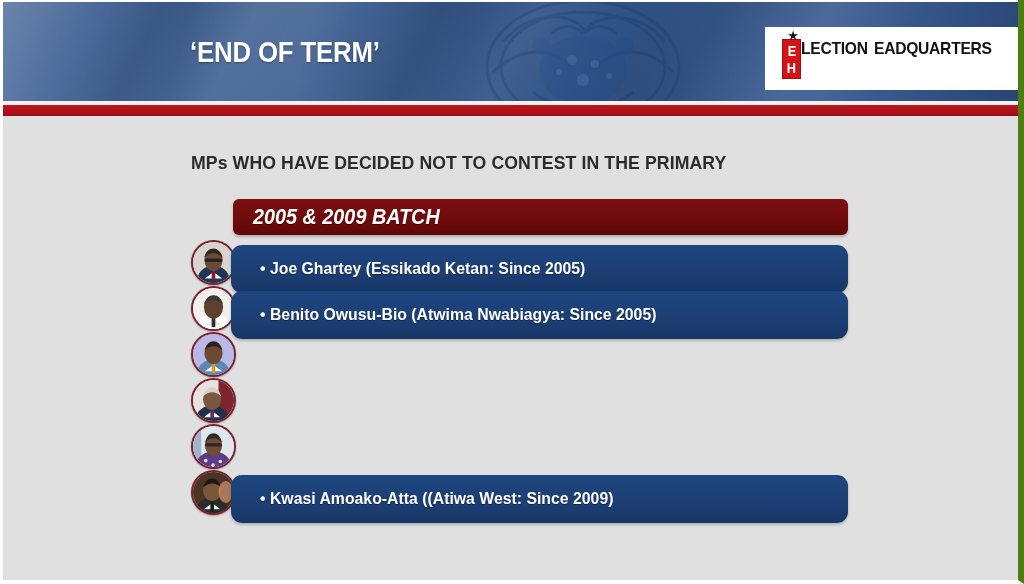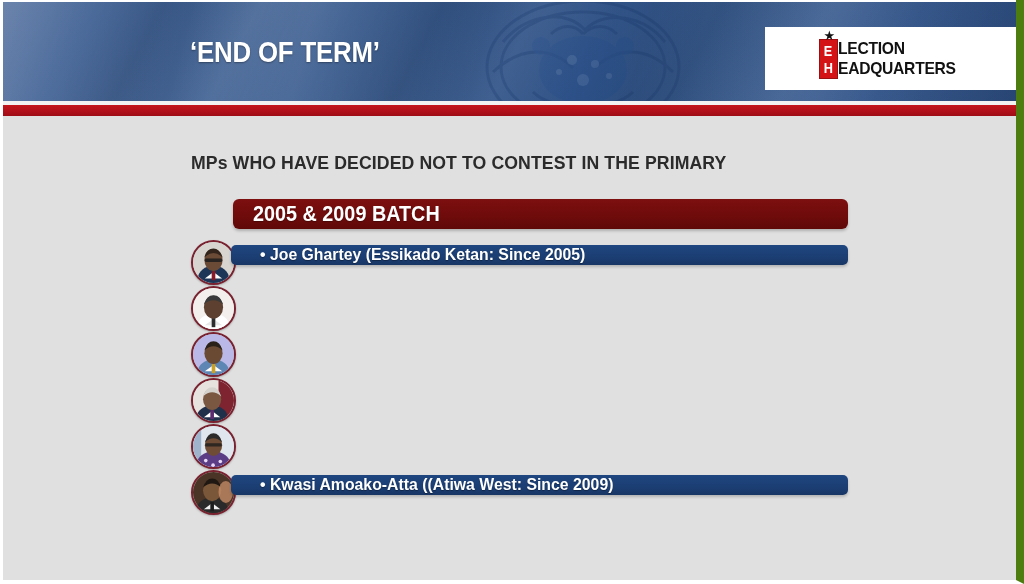--- a/index.html
+++ b/index.html
@@ -14,21 +14,21 @@
     font-family: "Liberation Sans", sans-serif;
   }
 
   #slide {
     position: relative;
     width: 1024px;
     height: 584px;
     background: #e0e0e0;
     box-sizing: border-box;
     border-left: 3px solid #ffffff;
-    border-right: 8px solid #4d7c0f;
+    border-right: 6px solid #4d7c0f;
     border-bottom: 4px solid #ffffff;
     overflow: hidden;
   }
 
   
   #header-banner {
     position: absolute;
     left: 0;
     top: 0;
     width: 1024px;
@@ -131,21 +131,21 @@
   #logo-star {
     position: absolute;
     left: 4px;
     top: -11px;
     color: #111111;
     font-size: 13px;
     line-height: 13px;
   }
   #logo-words {
     display: flex;
-    flex-direction: column;
+    flex-direction: row;
     justify-content: center;
     margin-left: 0px;
     height: 40px;
   }
   #logo-words span {
     color: #111111;
     font-size: 17px;
     font-weight: bold;
     line-height: 20px;
     letter-spacing: -0.3px;
@@ -202,26 +202,27 @@
     transform-origin: left center;
     letter-spacing: 0.1px;
     white-space: nowrap;
   }
 
   #batch-header {
     position: absolute;
     left: 230px;
     top: 83px;
     width: 615px;
-    height: 30px;
+    height: 36px;
     background: linear-gradient(180deg, #7d0f0f 0%, #6e0b0b 60%, #5f0808 100%);
     border-radius: 6px;
     box-shadow: 0 2px 3px rgba(0,0,0,0.22);
     display: flex;
     align-items: center;
+    font-style: italic;
   }
   #batch-header-label {
     color: #ffffff;
     font-size: 22px;
     font-weight: bold;
     margin-left: 20px;
     font-family: "Liberation Sans Narrow", "Liberation Sans", sans-serif;
     transform: scaleX(0.90);
     transform-origin: left center;
     white-space: nowrap;
@@ -250,23 +251,23 @@
     box-sizing: border-box;
     overflow: hidden;
     box-shadow: 0 1px 2px rgba(0,0,0,0.25);
     background: #cfcfcf;
   }
   .mp-avatar svg { display: block; width: 100%; height: 100%; }
   .mp-bar {
     position: absolute;
     left: 228px;
     width: 617px;
-    height: 20px;
+    height: 48px;
     background: linear-gradient(180deg, #1f4680 0%, #1b3e73 60%, #183665 100%);
-    border-radius: 5px;
+    border-radius: 11px;
     box-shadow: 0 2px 3px rgba(0,0,0,0.20);
     display: flex;
     align-items: center;
   }
   .mp-text {
     color: #ffffff;
     font-size: 17px;
     font-weight: bold;
     margin-left: 29px;
     font-family: "Liberation Sans Narrow", "Liberation Sans", sans-serif;
@@ -363,20 +364,23 @@
         <div class="mp-avatar">
           <svg viewBox="0 0 45 45" xmlns="http://www.w3.org/2000/svg" aria-hidden="true">
             <rect width="45" height="45" fill="#f2efec"></rect>
             <ellipse cx="22.5" cy="41" rx="17" ry="13" fill="#ffffff"></ellipse>
             <path d="M13 41 L22.5 34 L32 41 Z" fill="#e8e8e8"></path>
             <rect x="20.5" y="33" width="4" height="10" fill="#2d2d2d"></rect>
             <ellipse cx="22.5" cy="21" rx="10.5" ry="12.5" fill="#5d4030"></ellipse>
             <path d="M12 18 q10.5 -9 21 0 q-3 -10 -10.5 -10 q-7.5 0 -10.5 10 Z" fill="#3a3a3a"></path>
           </svg>
         </div>
+        <div class="mp-bar">
+          <span class="mp-text">• Benito Owusu-Bio (Atwima Nwabiagya: Since 2005)</span>
+        </div>
       </div>
 
       <div class="mp-row">
         <div class="mp-avatar">
           <svg viewBox="0 0 45 45" xmlns="http://www.w3.org/2000/svg" aria-hidden="true">
             <rect width="45" height="45" fill="#b9b8e6"></rect>
             <ellipse cx="22.5" cy="41" rx="17" ry="13" fill="#5e86b5"></ellipse>
             <path d="M13 41 L22.5 34 L32 41 Z" fill="#ffffff"></path>
             <rect x="20.5" y="33" width="4" height="10" fill="#c9a227"></rect>
             <ellipse cx="22.5" cy="21" rx="10" ry="12" fill="#6b4a33"></ellipse>

